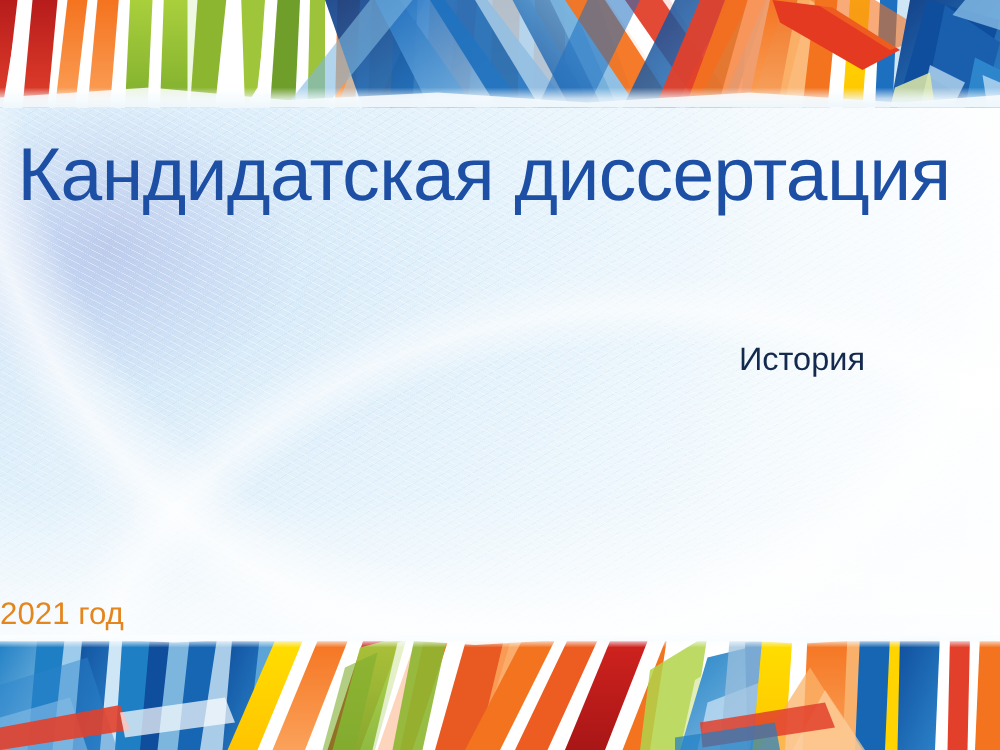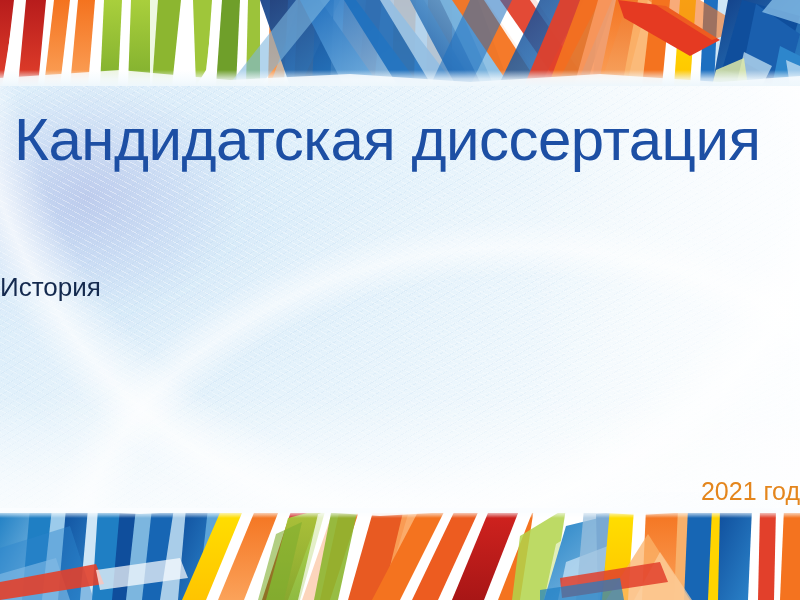--- a/index.html
+++ b/index.html
@@ -132,30 +132,30 @@
     letter-spacing: -0.5px;
     color: #1d4fa4;
     white-space: nowrap;
     font-weight: normal;
   }
   .subtitle {
     position: absolute;
     left: 0;
     top: 272px;
     width: 692px;
-    text-align: left;
+    text-align: right;
     font-size: 26px;
     color: #14294e;
   }
   .year {
     position: absolute;
     left: 0;
     top: 477px;
     width: 800px;
-    text-align: right;
+    text-align: left;
     font-size: 25px;
     color: #e4861d;
   }
 </style>
 </head>
 <body>
 
 <div id="slide">
 
   <div class="bg-base"></div>

